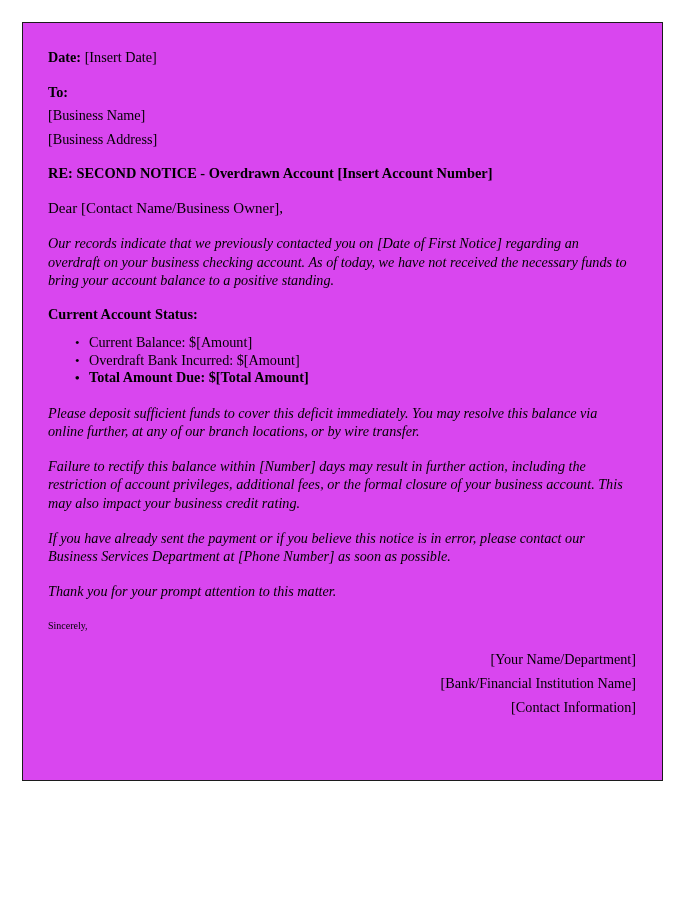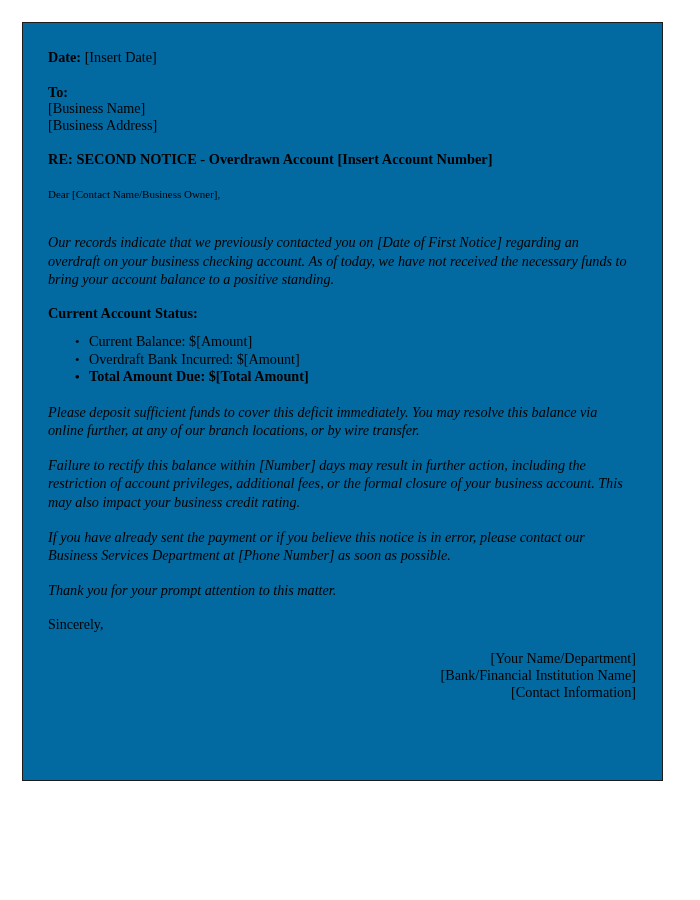--- a/index.html
+++ b/index.html
@@ -15,53 +15,54 @@
     -webkit-font-smoothing: antialiased;
   }
   .page-frame {
     position: absolute;
     left: 22px;
     top: 22px;
     width: 641px;
     height: 759px;
     border: 1.3px solid #1c1c1c;
     box-sizing: border-box;
-    background: #0369a1;
+    background: #d946ef;
   }
   .letter-body {
     padding: 26px 26px 0 25px;
     box-sizing: border-box;
   }
   .line {
     font-size: 14.2px;
     line-height: 16.6px;
     white-space: nowrap;
+    margin-top: 7px;
   }
   .bold {
     font-weight: bold;
   }
   .date-line {
     font-size: 14.2px;
     line-height: 16.6px;
     margin-bottom: 18px;
   }
   .to-block {
     margin-bottom: 18px;
   }
   .re-line {
     font-size: 14.4px;
     line-height: 17px;
     font-weight: bold;
     margin-bottom: 18px;
     margin-top: 7px;
   }
   .salutation {
-    font-size: 11px;
+    font-size: 15px;
     line-height: 17px;
-    margin-bottom: 30px;
+    margin-bottom: 17px;
   }
   p.para {
     font-size: 14.2px;
     line-height: 18.2px;
     margin: 0 0 17px 0;
     text-align: left;
     max-width: 583px;
     font-style: italic;
   }
   .section-head {
@@ -84,21 +85,21 @@
     content: "\2022";
     position: absolute;
     left: -14px;
     top: 0;
     font-size: 13px;
   }
   ul.status-list li.emph {
     font-weight: bold;
   }
   .closing {
-    font-size: 14px;
+    font-size: 10px;
     line-height: 17px;
     margin-bottom: 17px;
   }
   .signature-block .line {
     font-size: 14.2px;
     line-height: 16.8px;
     text-align: right;
   }
 </style>
 </head>

